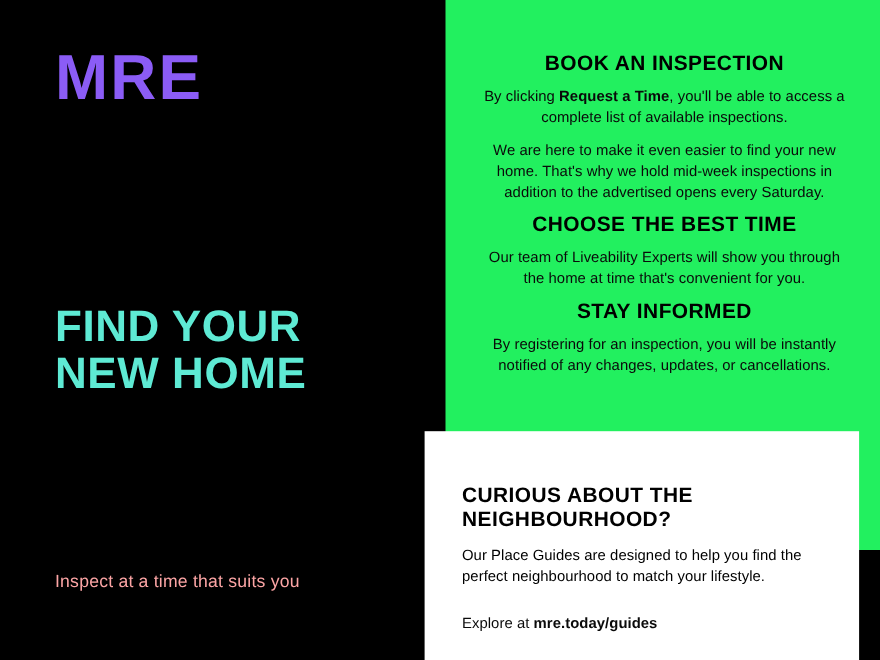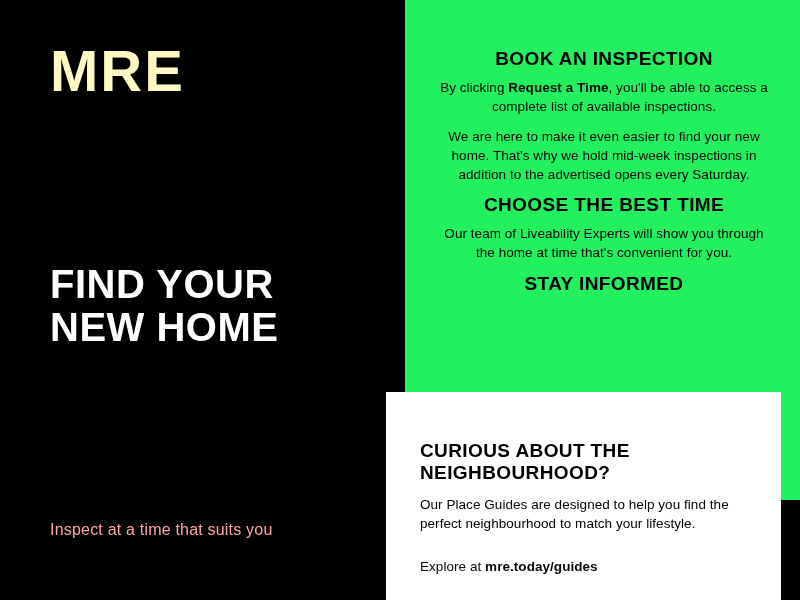--- a/index.html
+++ b/index.html
@@ -26,32 +26,32 @@
     left: 0;
     top: 0;
     width: 405px;
     height: 600px;
     background: #000000;
   }
   .brand-logo {
     position: absolute;
     left: 50px;
     top: 42px;
-    color: #fef9c3;
+    color: #8b5cf6;
     font-size: 58px;
     font-weight: bold;
     letter-spacing: 2px;
     line-height: 1;
     font-family: "Liberation Sans", sans-serif;
   }
   .headline {
     position: absolute;
     left: 50px;
-    top: 263px;
-    color: #ffffff;
+    top: 276px;
+    color: #5eead4;
     font-size: 40px;
     font-weight: bold;
     line-height: 1.08;
     letter-spacing: 0.5px;
   }
   .headline .line {
     display: block;
     white-space: nowrap;
   }
   .tagline {
@@ -158,20 +158,21 @@
     <div class="green-inner">
 
       <h2 class="sec-heading">BOOK AN INSPECTION</h2>
       <p class="body-text"><span>By clicking </span><b>Request a Time</b><span>, you'll be able to access a complete list of available inspections.</span></p>
       <p class="body-text">We are here to make it even easier to find your new home. That's why we hold mid-week inspections in addition to the advertised opens every Saturday.</p>
 
       <h2 class="sec-heading spaced">CHOOSE THE BEST TIME</h2>
       <p class="body-text">Our team of Liveability Experts will show you through the home at time that's convenient for you.</p>
 
       <h2 class="sec-heading spaced">STAY INFORMED</h2>
+      <p class="body-text">By registering for an inspection, you will be instantly notified of any changes, updates, or cancellations.</p>
 
     </div>
   </div>
 
   <div class="white-panel">
     <div class="white-inner">
       <h2 class="sec-heading">
         <span class="line">CURIOUS ABOUT THE</span><br>
         <span class="line">NEIGHBOURHOOD?</span>
       </h2>

